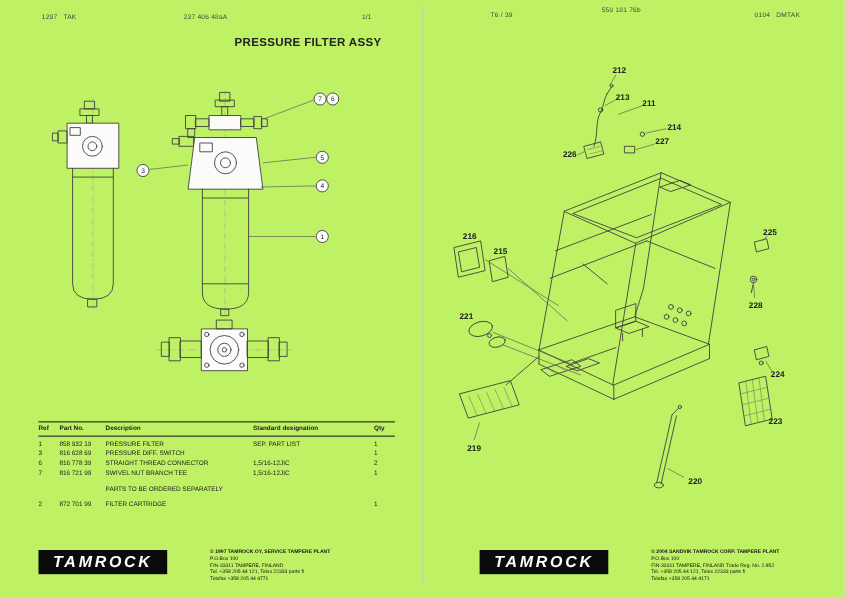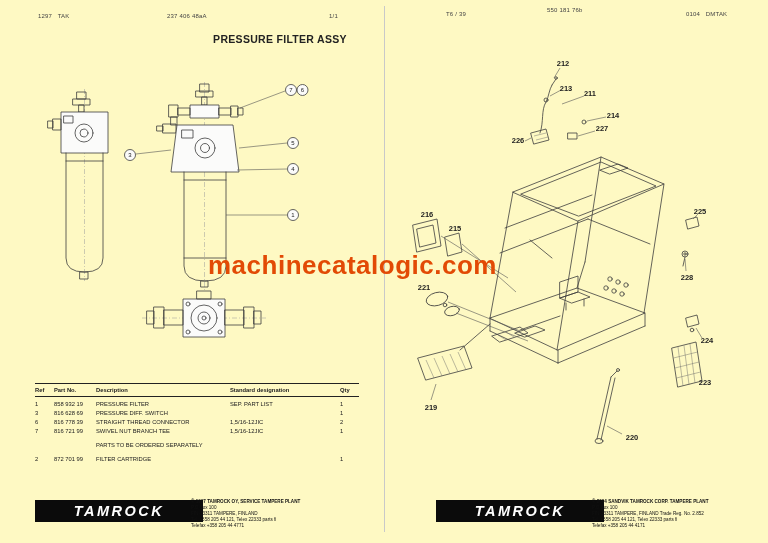--- a/index.html
+++ b/index.html
@@ -1,16 +1,16 @@
 <!DOCTYPE html>
 <html><head>
 <meta charset="utf-8">
 <style>
   html,body{margin:0;padding:0;background:#e9e9e9;}
-  .page{position:relative;width:768px;height:543px;background:#fef9c3;overflow:hidden;
+  .page{position:relative;width:768px;height:543px;background:#bef264;overflow:hidden;
         font-family:"Liberation Sans",sans-serif;color:#222;}
   .hdr{position:absolute;font-size:6px;color:#444;white-space:pre;letter-spacing:.2px;}
   .divider{position:absolute;left:384px;top:6px;width:1px;height:526px;background:#c9c9c9;}
   .title1{position:absolute;left:198px;top:33px;width:164px;text-align:center;
           font-size:10.5px;font-weight:bold;letter-spacing:.3px;}
   .title2{position:absolute;left:198px;top:49px;width:164px;text-align:center;
           font-size:12.5px;font-weight:bold;letter-spacing:.8px;}
   svg.art{position:absolute;left:0;top:0;}
   .ln{stroke:#3d3d3d;stroke-width:.8;fill:none;stroke-linejoin:round;stroke-linecap:round;}
   .lnf{stroke:#3d3d3d;stroke-width:.8;fill:#fbfbfa;stroke-linejoin:round;}
@@ -18,21 +18,21 @@
   .ldr{stroke:#555;stroke-width:.6;fill:none;}
   .ht{stroke:#666;stroke-width:.45;fill:none;}
   .bnum{font-size:6px;fill:#222;text-anchor:middle;font-family:"Liberation Sans",sans-serif;}
   .cnum{font-size:7.5px;font-weight:bold;fill:#222;text-anchor:middle;font-family:"Liberation Sans",sans-serif;}
   .watermark{position:absolute;left:208px;top:250px;font-size:26px;font-weight:bold;
              letter-spacing:.5px;color:#e24a05;z-index:5;}
   .table{position:absolute;left:35px;top:383px;width:324px;font-size:5.8px;line-height:1.2;z-index:4;}
   .t-row{display:grid;grid-template-columns:17px 40px 132px 108px 24px;column-gap:2px;padding:1px 0;}
   .t-head{font-weight:bold;border-top:1px solid #222;border-bottom:1px solid #222;padding:2.5px 0;}
   .gap{margin-top:5px;}
-  .logo{position:absolute;width:168px;height:22px;background:#0b0b0b;color:#fff;display:flex;
+  .logo{position:absolute;width:117px;height:22px;background:#0b0b0b;color:#fff;display:flex;
         align-items:center;justify-content:center;font-weight:bold;font-style:italic;
         font-size:14.5px;letter-spacing:2.5px;z-index:4;}
   .finfo{position:absolute;top:499px;width:178px;font-size:4.6px;line-height:1.3;color:#111;z-index:4;}
   .finfo .b{font-weight:bold;}
 </style>
 </head>
 <body>
 
 <div class="page">
 
@@ -245,21 +245,20 @@
       <text class="cnum" x="424" y="290">221</text>
       <text class="cnum" x="700" y="214">225</text>
       <text class="cnum" x="687" y="280">228</text>
       <text class="cnum" x="707" y="343">224</text>
       <text class="cnum" x="705" y="385">223</text>
       <text class="cnum" x="431" y="410">219</text>
       <text class="cnum" x="632" y="440">220</text>
     </g>
   </svg>
 
-  <div class="watermark" style="color: rgb(226, 74, 5);">machinecatalogic.com</div>
 
   <div class="table">
     <div class="t-row t-head">
       <span>Ref</span>
       <span>Part No.</span>
       <span>Description</span>
       <span>Standard designation</span>
       <span>Qty</span>
     </div>
     <div class="t-row" style="margin-top:3px;">

